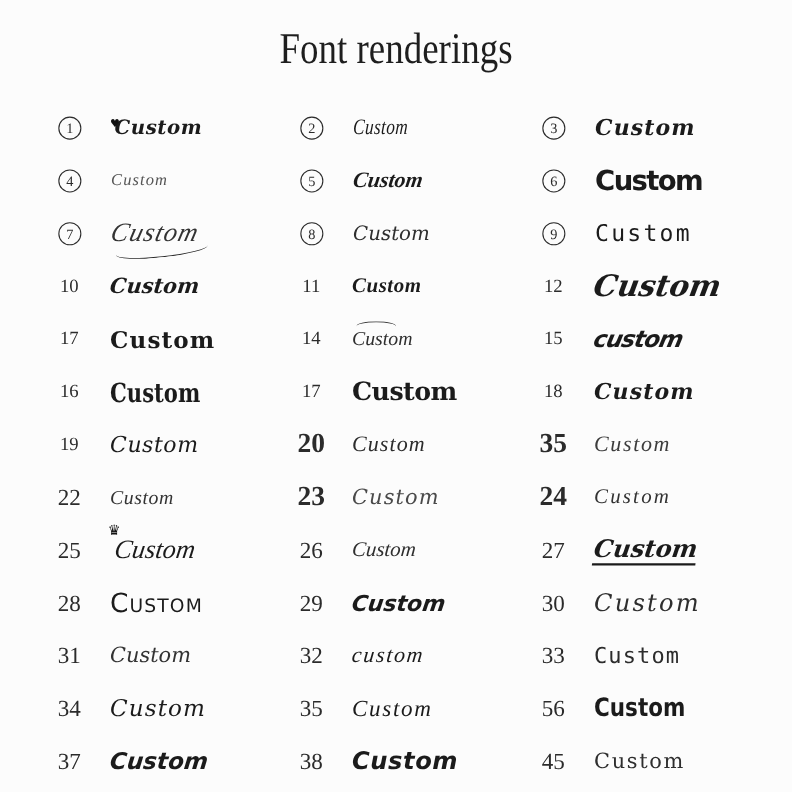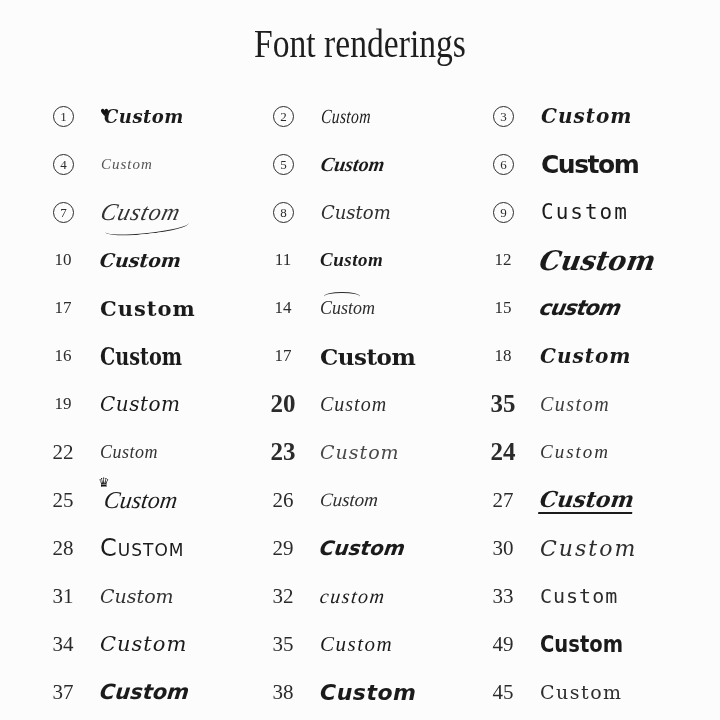--- a/index.html
+++ b/index.html
@@ -356,21 +356,21 @@
   </div>
 
   <div class="cell">
     <span class="num num-lg">35</span>
     <span class="sample-wrap">
       <span class="sample f35">Custom</span>
     </span>
   </div>
 
   <div class="cell">
-    <span class="num num-lg">49</span>
+    <span class="num num-lg">56</span>
     <span class="sample-wrap">
       <span class="sample f36">Custom</span>
     </span>
   </div>
 
   <div class="cell">
     <span class="num num-lg">37</span>
     <span class="sample-wrap">
       <span class="sample f37">Custom</span>
     </span>

